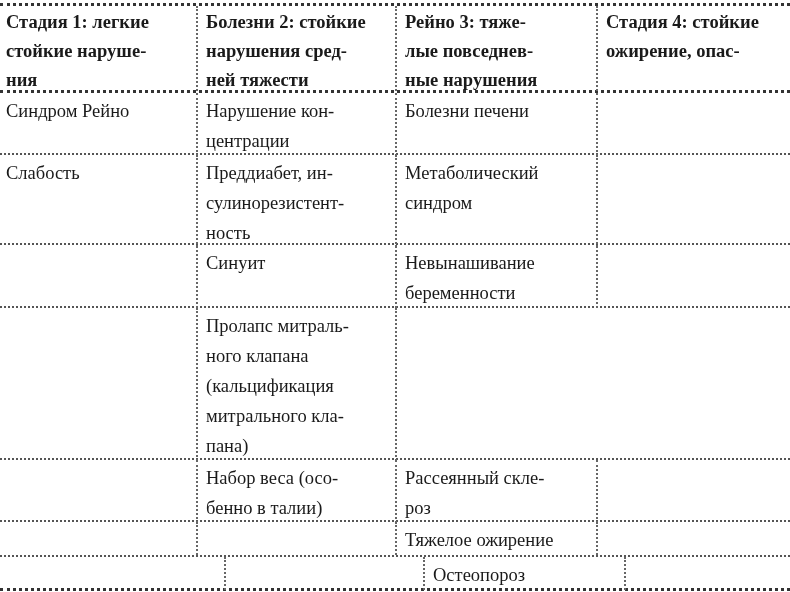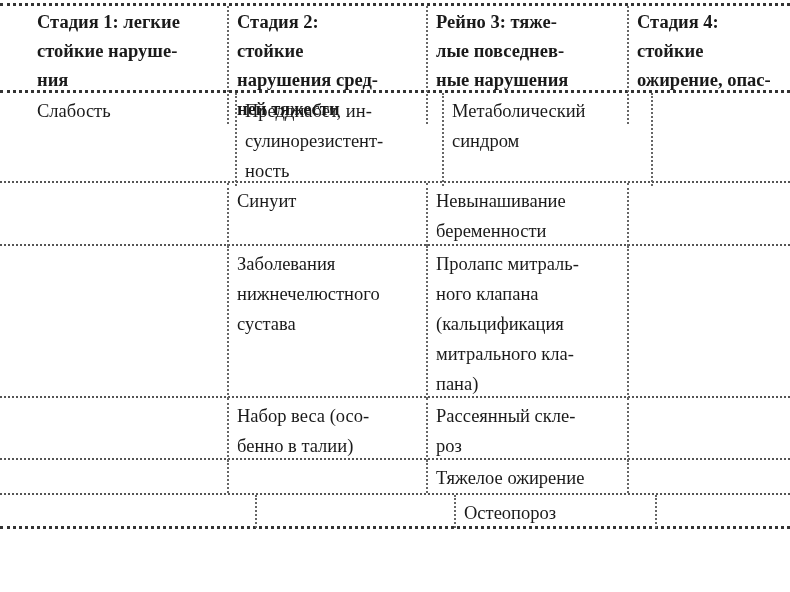--- a/index.html
+++ b/index.html
@@ -34,21 +34,20 @@
     .row.last {
       border-bottom: 3px dotted #333;
       padding-left: 28px;
     }
     .cell {
       box-sizing: border-box;
       padding: 3px 6px 0 8px;
       font-size: 18.5px;
       line-height: 30px;
       border-left: 2px dotted #666;
-      margin-left: 31px;
     }
     .cell.first {
       border-left: none;
       padding-left: 6px;
     }
     .row.header .cell {
       font-weight: bold;
       font-size: 18.5px;
       line-height: 29px;
       padding-top: 2px;
@@ -58,59 +57,63 @@
 <body>
 
 <div class="table">
   <div class="row header" style="height:90px;">
     <div class="cell first">
       <div>Стадия 1: легкие</div>
       <div>стойкие наруше-</div>
       <div>ния</div>
     </div>
     <div class="cell">
-      <div>Стадия 2: стойкие</div>
+      <div>Болезни 2: стойкие</div>
       <div>нарушения сред-</div>
       <div>ней тяжести</div>
     </div>
     <div class="cell">
       <div>Рейно 3: тяже-</div>
       <div>лые повседнев-</div>
       <div>ные нарушения</div>
     </div>
     <div class="cell">
       <div>Стадия 4: стойкие</div>
       <div>ожирение, опас-</div>
     </div>
   </div>
 
+  <div class="row" style="height:62px;">
+    <div class="cell first ml">Синдром Рейно</div>
+    <div class="cell ml">Нарушение кон-
+центрации</div>
+    <div class="cell ml">Болезни печени</div>
+    <div class="cell ml"></div>
+  </div>
 
-  <div class="row" style="height:90px;gap:8px;">
+  <div class="row" style="height:90px;">
     <div class="cell first ml">Слабость</div>
     <div class="cell ml">Преддиабет, ин-
 сулинорезистент-
 ность</div>
     <div class="cell ml">Метаболический
 синдром</div>
     <div class="cell ml"></div>
   </div>
 
   <div class="row" style="height:63px;">
     <div class="cell first ml"></div>
     <div class="cell ml">Синуит</div>
     <div class="cell ml">Невынашивание
 беременности</div>
     <div class="cell ml"></div>
   </div>
 
   <div class="row" style="height:152px;">
     <div class="cell first ml"></div>
-    <div class="cell ml">Заболевания
-нижнечелюстного
-сустава</div>
     <div class="cell ml">Пролапс митраль-
 ного клапана
 (кальцификация
 митрального кла-
 пана)</div>
     <div class="cell ml"></div>
   </div>
 
   <div class="row" style="height:62px;">
     <div class="cell first ml"></div>

